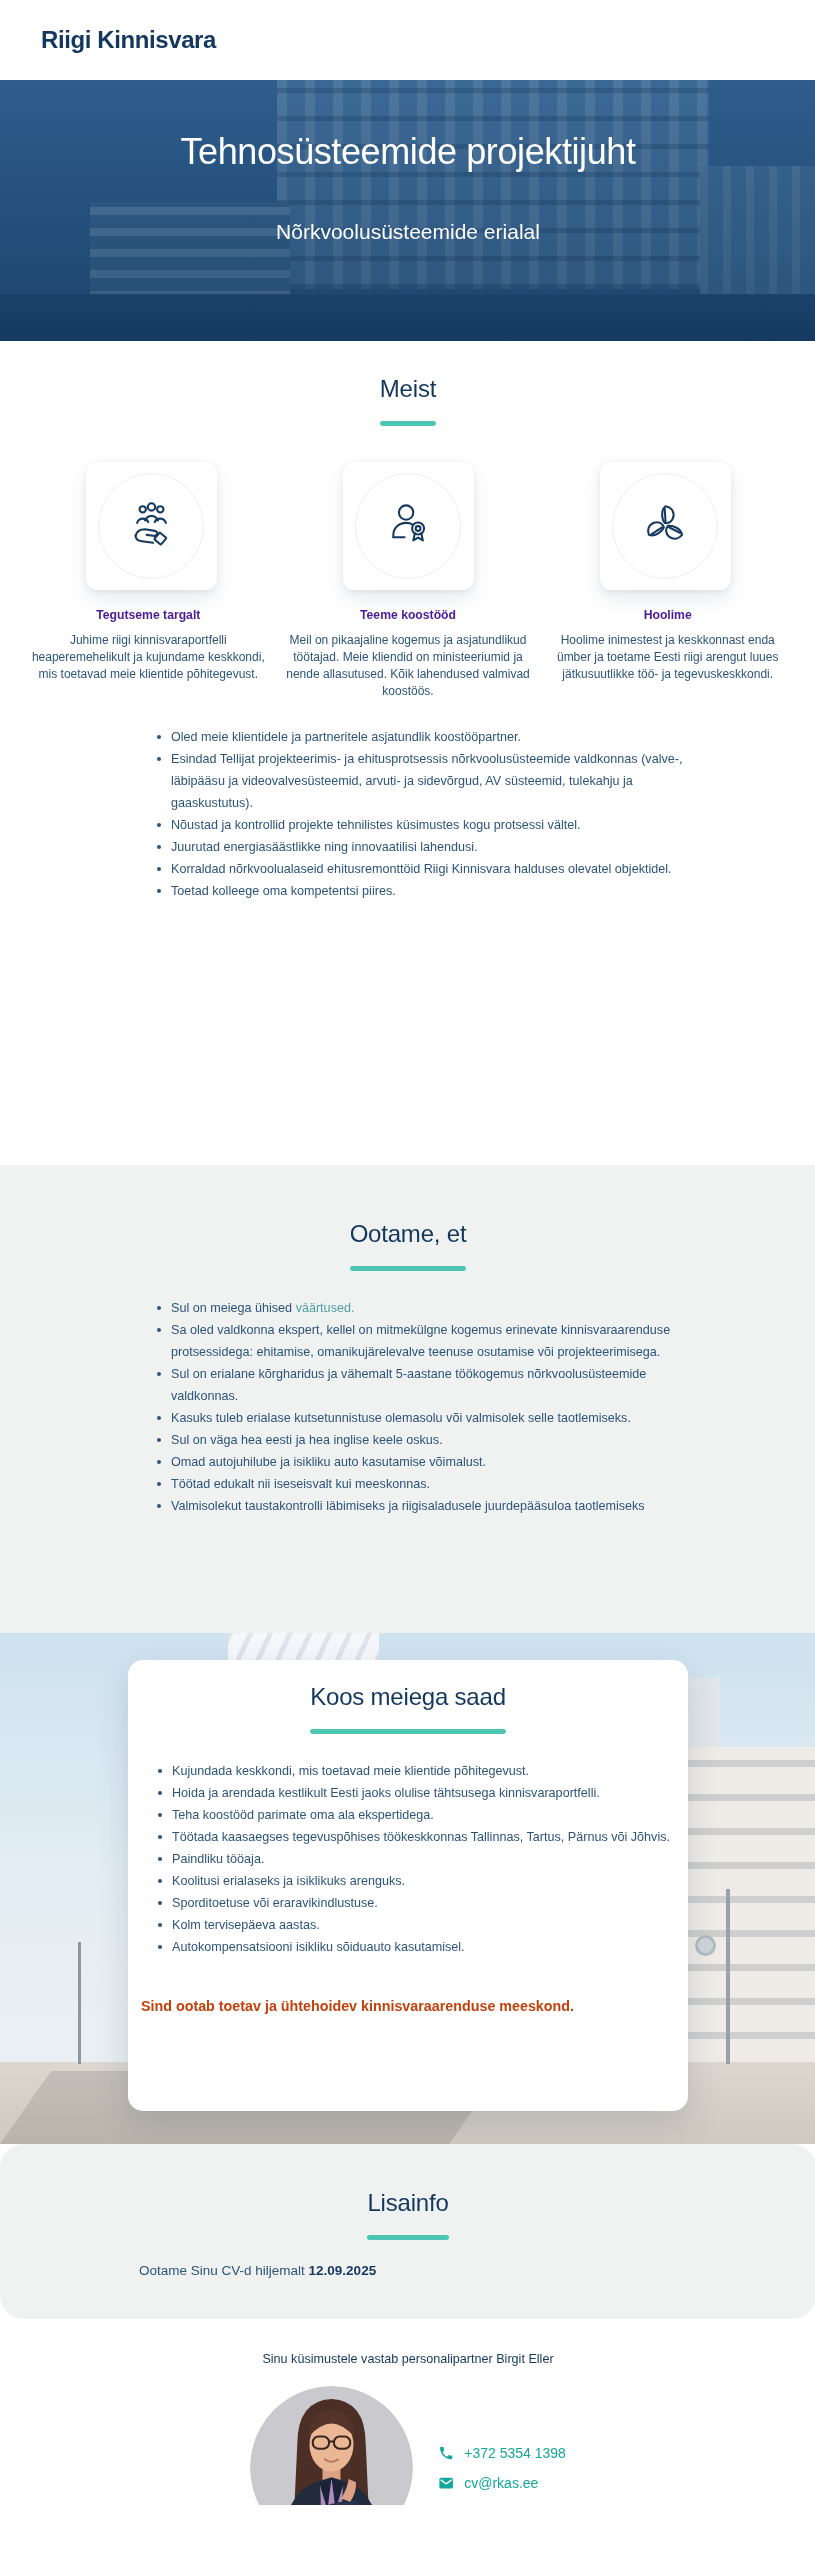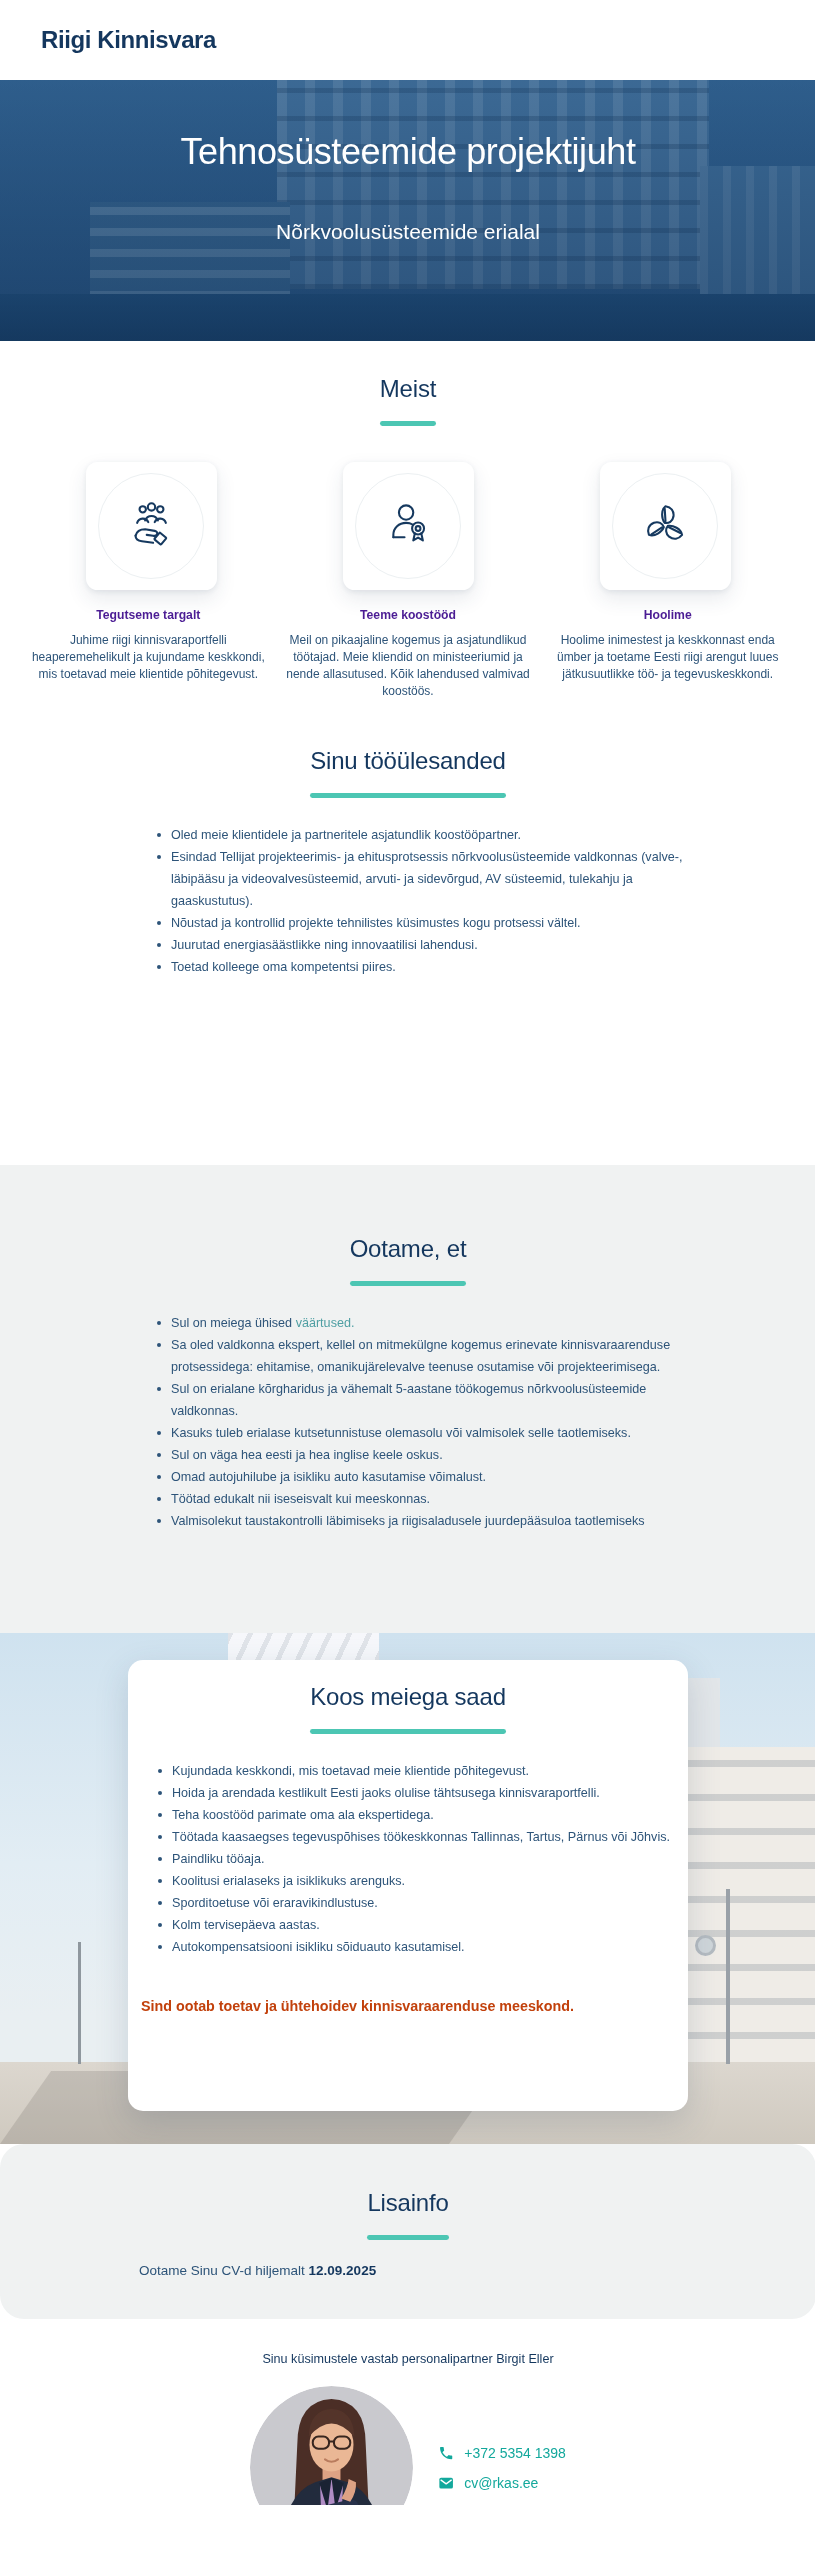--- a/index.html
+++ b/index.html
@@ -56,21 +56,21 @@
   .tasks-head { margin-top:47px; }
 
   
   ul.blist { list-style:none; margin:26px 0 0 171px; padding:0; width:514px; }
   ul.blist li { position:relative; font-size:12.6px; line-height:22px; color:#2d5479; }
   ul.blist li::before { content:""; position:absolute; left:-14px; top:9px;
     width:4.1px; height:4.1px; border-radius:50%; background:#2d5479; }
   a.inline-link { color:#4f9fa3; text-decoration:none; }
 
   
-  .gray-expect { height:468px; background:#f0f2f2; padding-top:70px; }
+  .gray-expect { height:468px; background:#f0f2f2; padding-top:55px; }
 
   
   .photo-section { position:relative; height:511px; overflow:hidden;
     background:linear-gradient(180deg,#cfe2ef 0%, #e2edf4 45%, #e9eff2 75%); }
   .photo-art div { position:absolute; }
   .bbuild-r2 { right:96px; top:45px; width:59px; height:392px; background:#e2e6e9; }
   .bbuild-r { right:0; top:114px; width:132px; height:326px;
     background: repeating-linear-gradient(0deg, rgba(130,140,150,.30) 0 6.5px, transparent 6.5px 34px), #efece7; }
   .bbuild-top { left:228px; top:0; width:151px; height:38px;
     background: repeating-linear-gradient(115deg, rgba(160,170,180,.25) 0 4.9px, transparent 4.9px 18px), rgba(250,250,252,.9); }
@@ -190,32 +190,27 @@
       <div class="col">
         <h3>Teeme koostööd</h3>
         <p>Meil on pikaajaline kogemus ja asjatundlikud töötajad. Meie kliendid on ministeeriumid ja nende allasutused. Kõik lahendused valmivad koostöös.</p>
       </div>
       <div class="col">
         <h3>Hoolime</h3>
         <p>Hoolime inimestest ja keskkonnast enda ümber ja toetame Eesti riigi arengut luues jätkusuutlikke töö- ja tegevuskeskkondi.</p>
       </div>
     </div>
 
-    <div class="shead-wrap tasks-head">
-      <div class="shead">
-        <h2>Sinu tööülesanded</h2>
-        <div class="bar"></div>
-      </div>
-    </div>
 
     <ul class="blist">
       <li>Oled meie klientidele ja partneritele asjatundlik koostööpartner.</li>
       <li>Esindad Tellijat projekteerimis- ja ehitusprotsessis nõrkvoolusüsteemide valdkonnas (valve-, läbipääsu ja videovalvesüsteemid, arvuti- ja sidevõrgud, AV süsteemid, tulekahju ja gaaskustutus).</li>
       <li>Nõustad ja kontrollid projekte tehnilistes küsimustes kogu protsessi vältel.</li>
       <li>Juurutad energiasäästlikke ning innovaatilisi lahendusi.</li>
+      <li>Korraldad nõrkvoolualaseid ehitusremonttöid Riigi Kinnisvara halduses olevatel objektidel.</li>
       <li>Toetad kolleege oma kompetentsi piires.</li>
     </ul>
   </section>
 
   <section class="gray-expect">
     <div class="shead-wrap">
       <div class="shead">
         <h2>Ootame, et</h2>
         <div class="bar"></div>
       </div>

